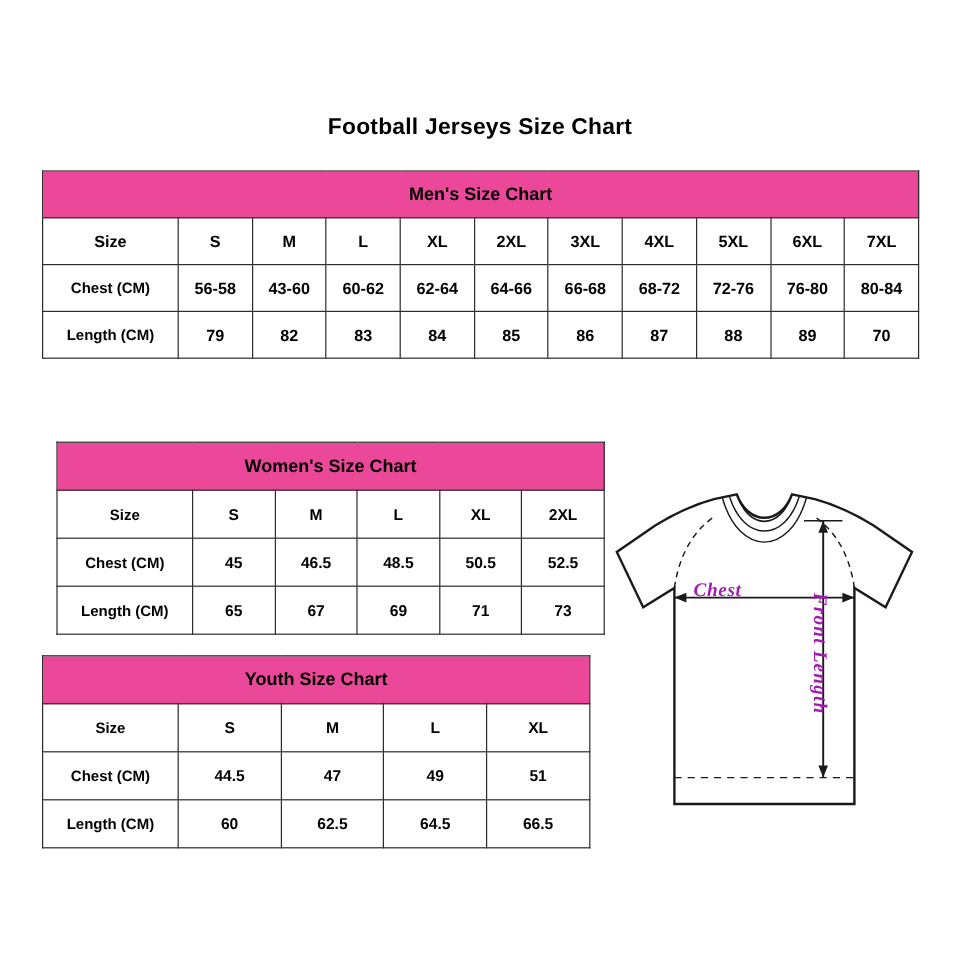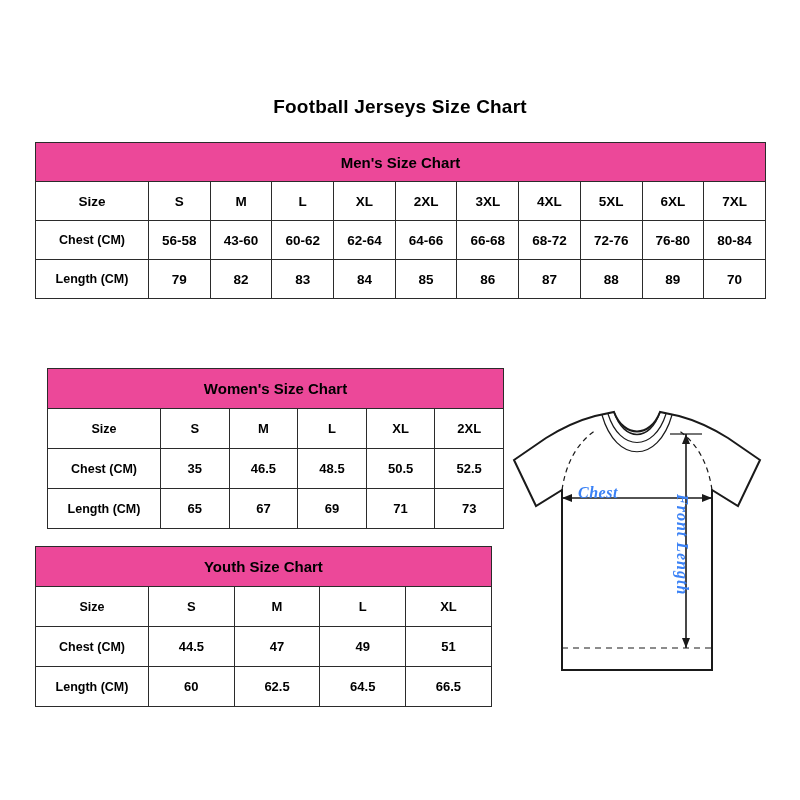--- a/index.html
+++ b/index.html
@@ -100,21 +100,21 @@
     width: 290px;
     height: 300px;
   }
   #shirt-diagram svg { display: block; }
   .diag-label {
     position: absolute;
     font-family: "Liberation Serif", serif;
     font-style: italic;
     font-weight: bold;
     font-size: 16px;
-    color: #3b82f6;
+    color: #a21caf;
     letter-spacing: 0.5px;
   }
   #chest-label {
     left: 78px;
     top: 86px;
   }
   #front-length-label {
     left: 173px;
     top: 96px;
     writing-mode: vertical-rl;
@@ -208,21 +208,21 @@
         <tr>
           <td class="rowlabel hdr">Size</td>
           <td class="hdr">S</td>
           <td class="hdr">M</td>
           <td class="hdr">L</td>
           <td class="hdr">XL</td>
           <td class="hdr">2XL</td>
         </tr>
         <tr>
           <td class="rowlabel">Chest (CM)</td>
-          <td class="val">35</td>
+          <td class="val">45</td>
           <td class="val">46.5</td>
           <td class="val">48.5</td>
           <td class="val">50.5</td>
           <td class="val">52.5</td>
         </tr>
         <tr>
           <td class="rowlabel">Length (CM)</td>
           <td class="val">65</td>
           <td class="val">67</td>
           <td class="val">69</td>

